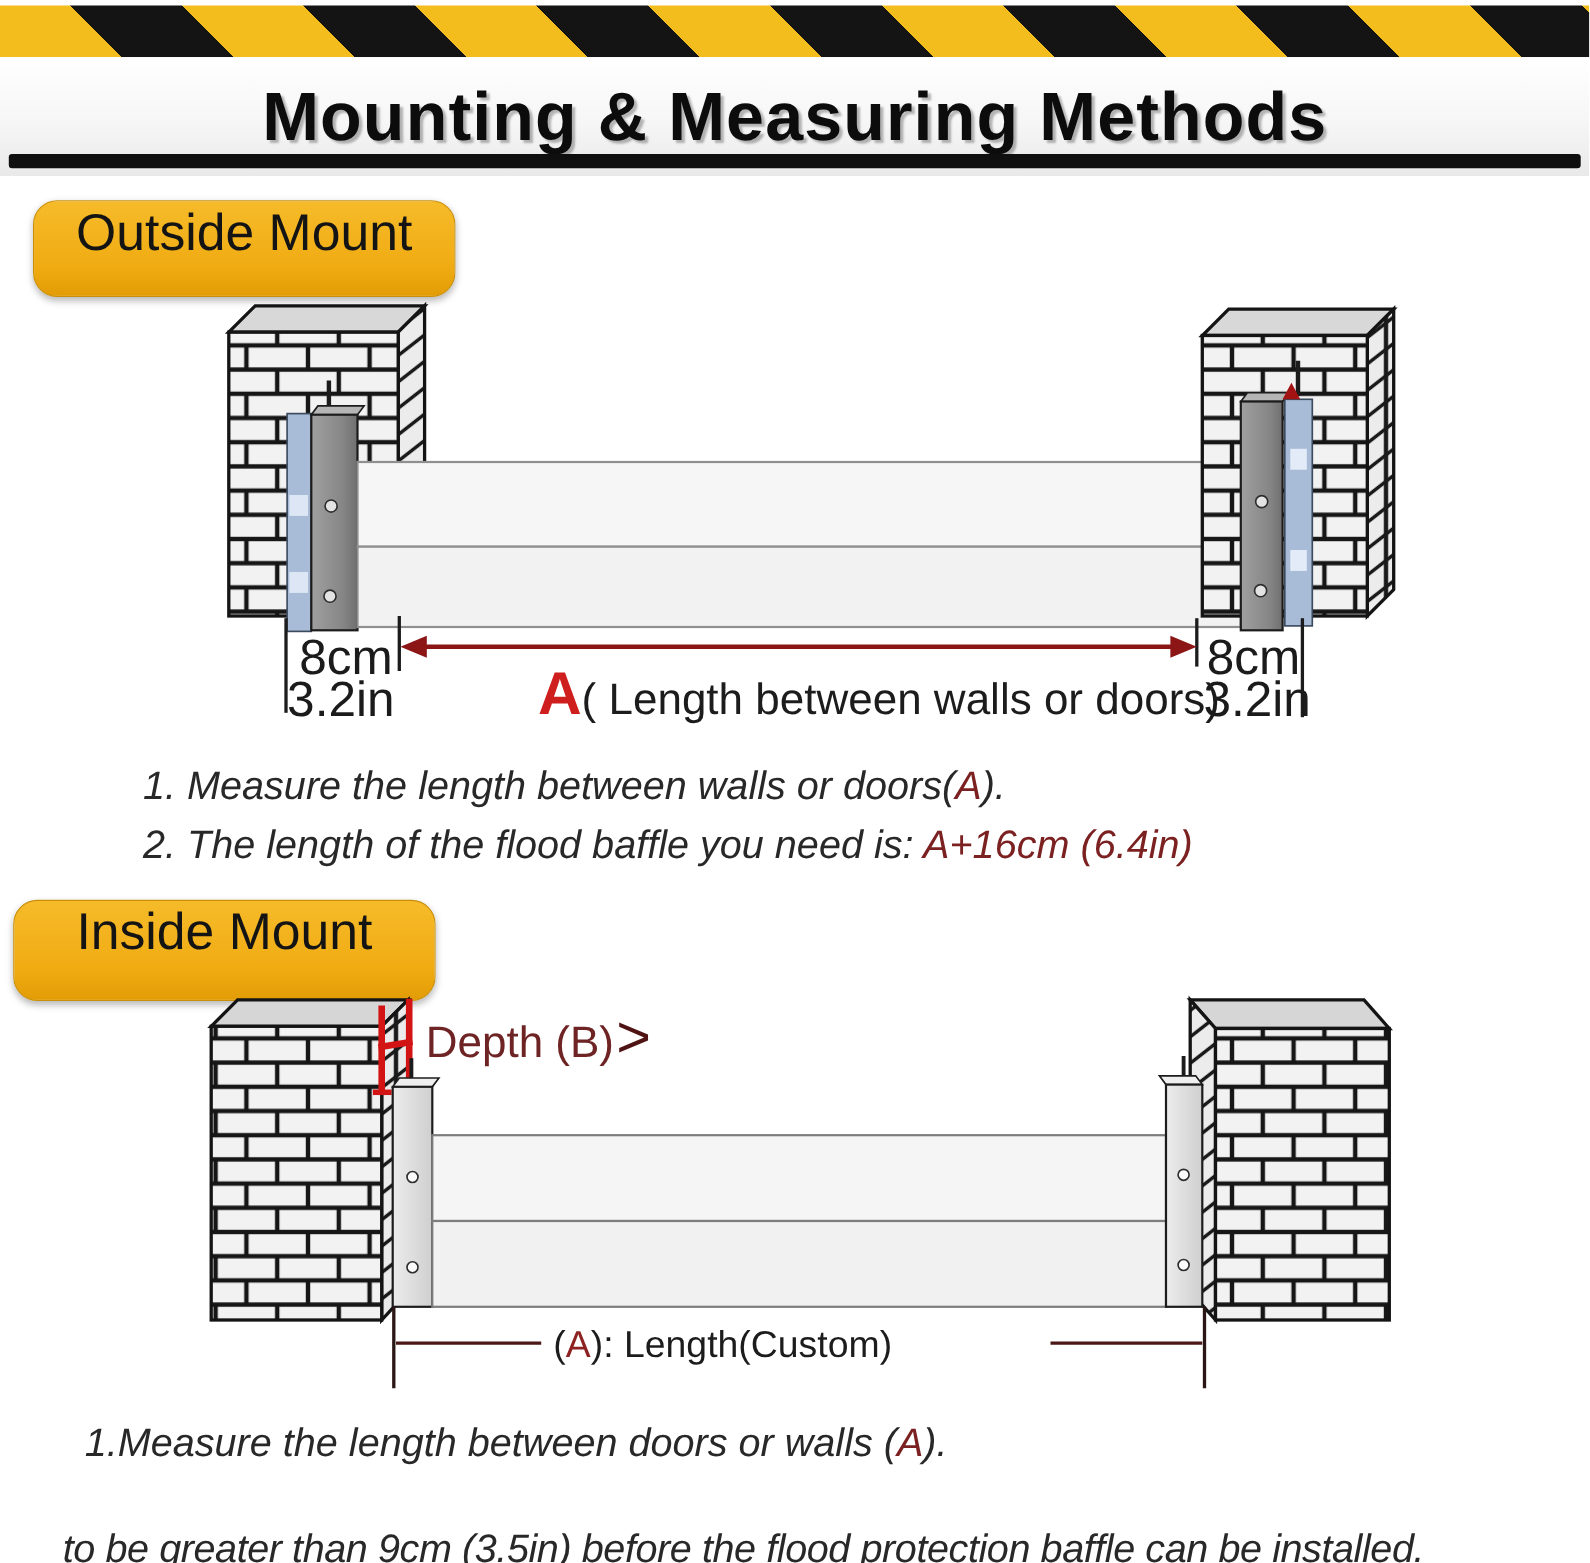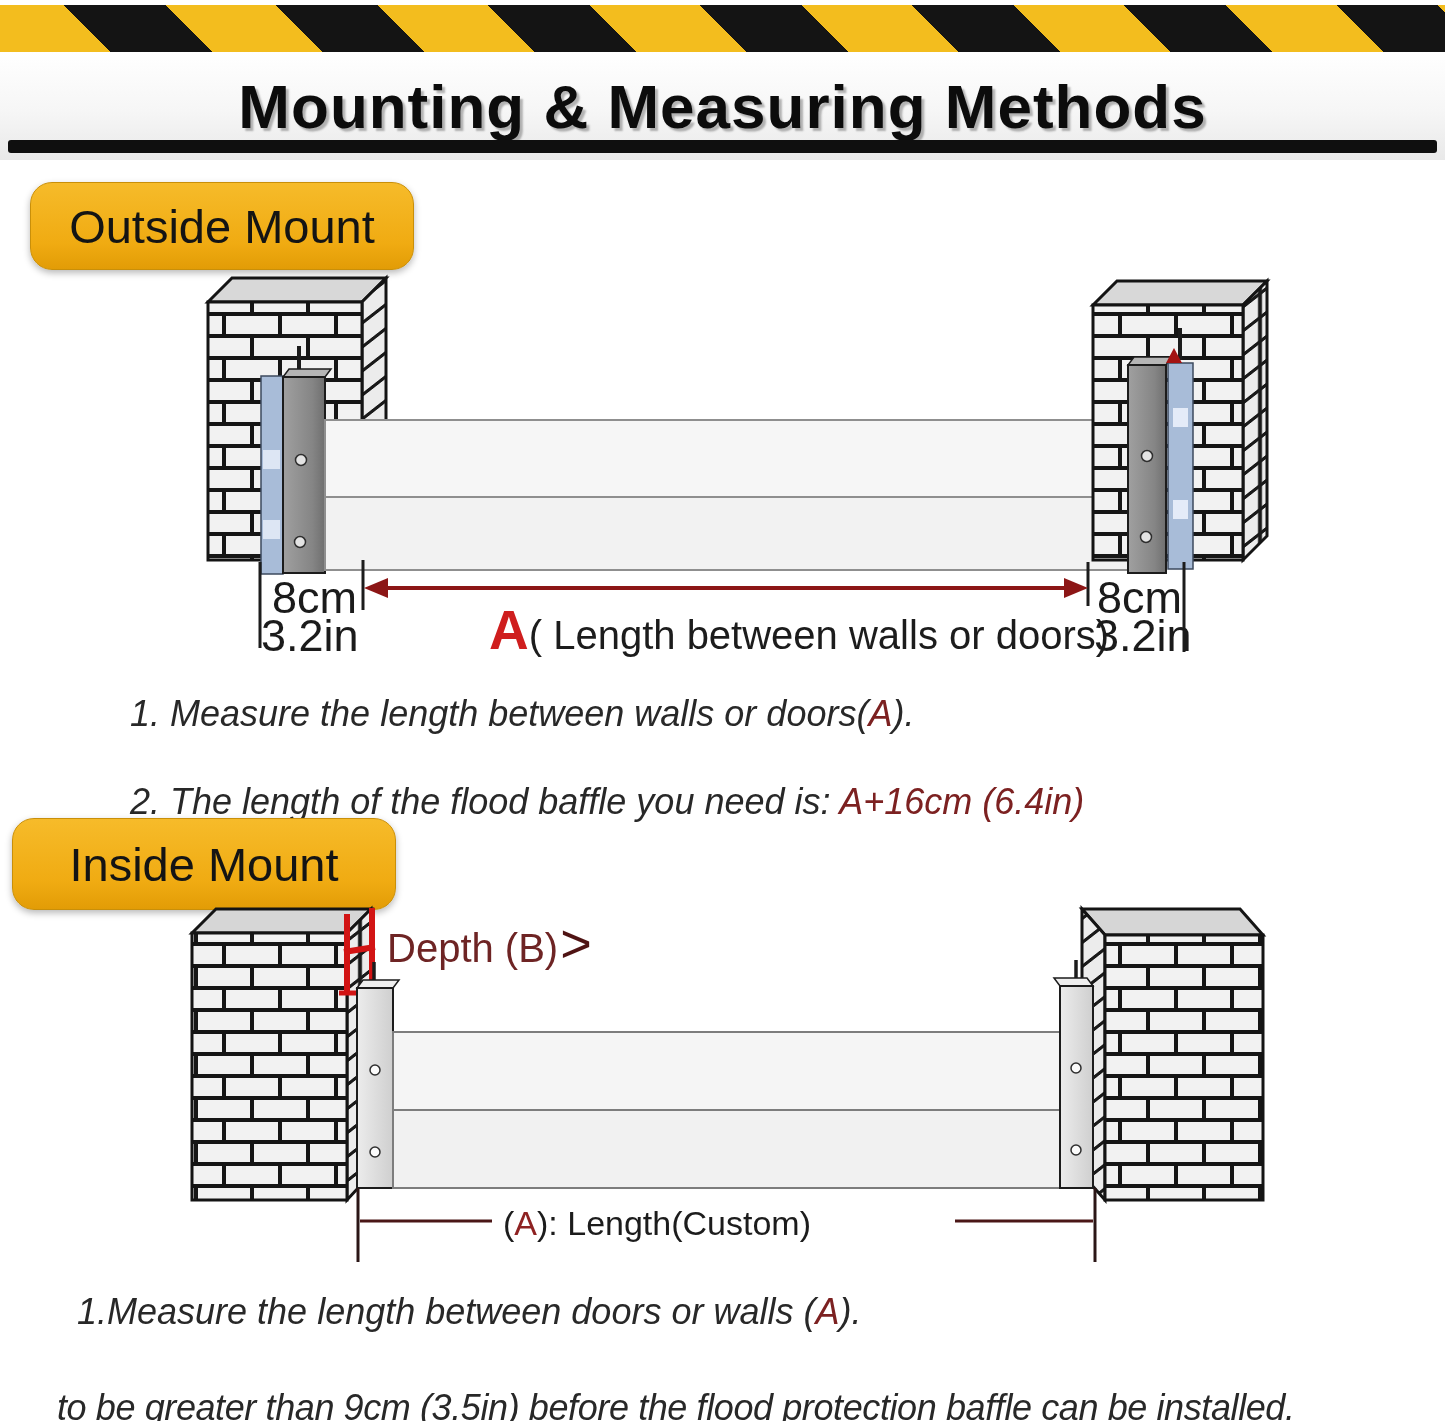--- a/index.html
+++ b/index.html
@@ -26,21 +26,21 @@
     font-size:62px; font-weight:bold; color:#0c0c0c; letter-spacing:1px;
     text-shadow:3px 3px 2px rgba(0,0,0,0.28);
     white-space:nowrap;
   }
   .black-bar { left:8px; top:140px; width:1429px; height:13px; background:#0f0f0f; border-radius:3px; }
 
   
   .badge {
     background:linear-gradient(180deg,#f6bb2a 0%,#f0ab12 70%,#e29c06 100%);
     border:1px solid #c98f09; border-radius:22px;
-    display:flex; align-items:center; justify-content:center;
+    display:flex; justify-content:center;
     font-size:47px; color:#141414; box-shadow:0 3px 7px rgba(0,0,0,0.28);
     white-space:nowrap;
   }
   .badge-outside { left:30px; top:182px; width:382px; height:86px; }
   .badge-inside  { left:12px; top:818px; width:382px; height:90px; }
 
   
   .dim-text { font-size:45px; color:#1b1b1b; line-height:1; white-space:nowrap; }
   .a-row { display:flex; align-items:baseline; white-space:nowrap; }
   .a-letter { font-size:55px; font-weight:bold; color:#cf1e1e; }
@@ -153,21 +153,21 @@
   <div class="abs dim-text" style="left:1097px; top:575px;">8cm</div>
   <div class="abs dim-text" style="left:1094px; top:613px;">3.2in</div>
   <div class="abs a-row" style="left:489px; top:598px;">
     <span class="a-letter">A</span>
     <span class="a-rest">( Length between walls or doors)</span>
   </div>
 
   <div class="abs step" style="left:130px; top:692px;">
     <span>1. Measure the length between walls or doors(</span><span class="hl">A</span><span>).</span>
   </div>
-  <div class="abs step" style="left:130px; top:780px;text-align:right;">
+  <div class="abs step" style="left:130px; top:746px;text-align:right;">
     <span>2. The length of the flood baffle you need is: </span><span class="hl">A+16cm (6.4in)</span><span></span>
   </div>
 
   <div class="abs badge badge-inside">
     <span>Inside Mount</span>
   </div>
 
   <svg class="abs" style="left:0; top:900px;" width="1445" height="395" viewBox="0 0 1445 395">
     <defs>
       <pattern id="bkB" width="56" height="44" patternUnits="userSpaceOnUse">

